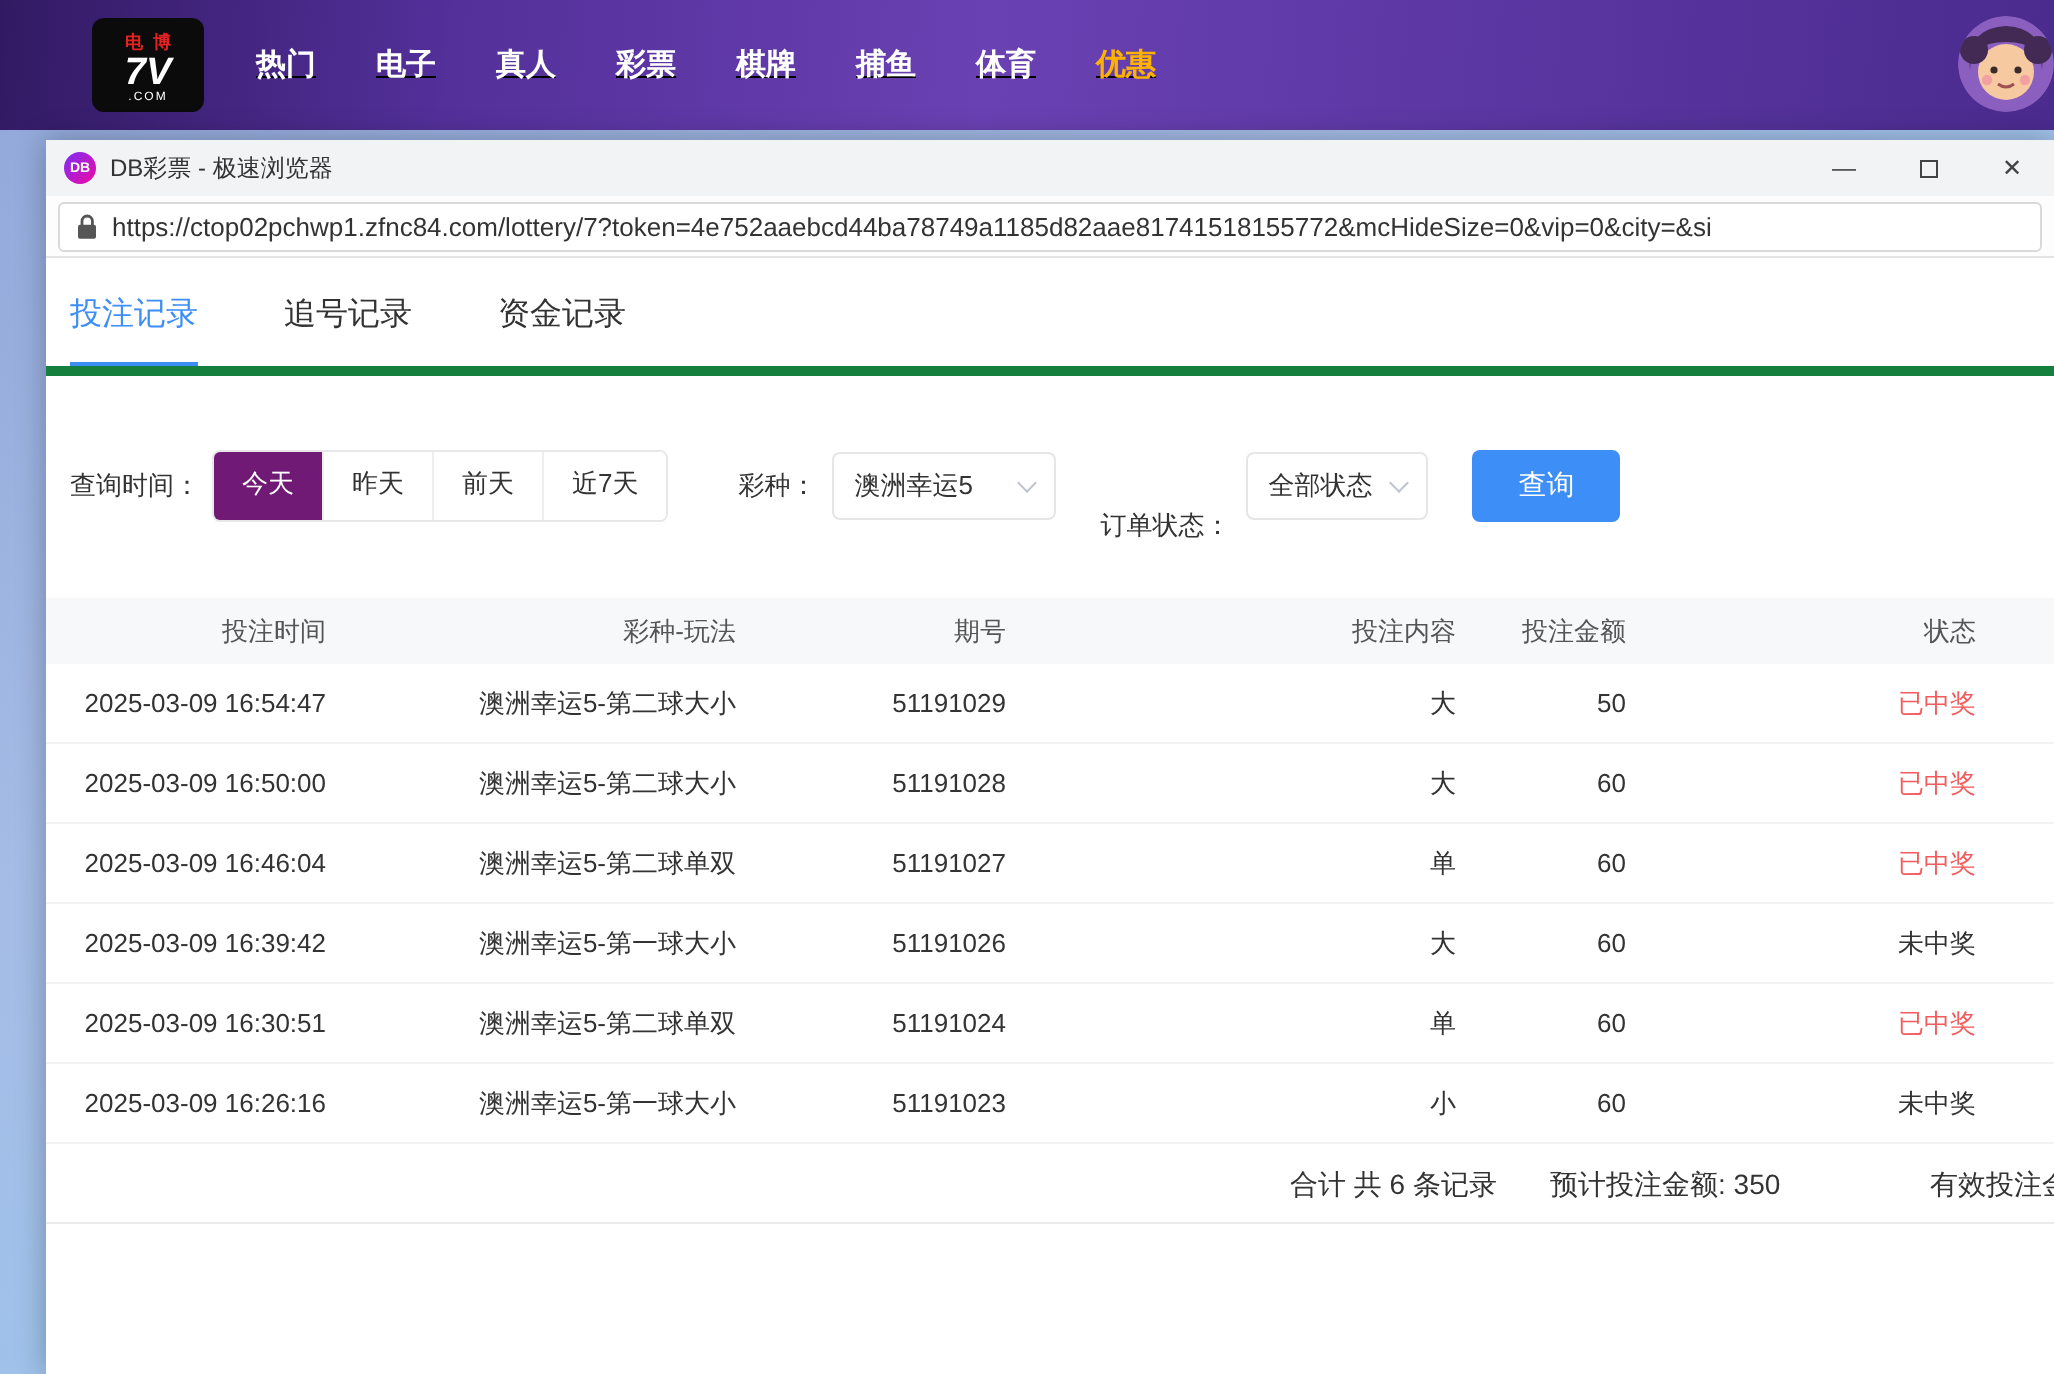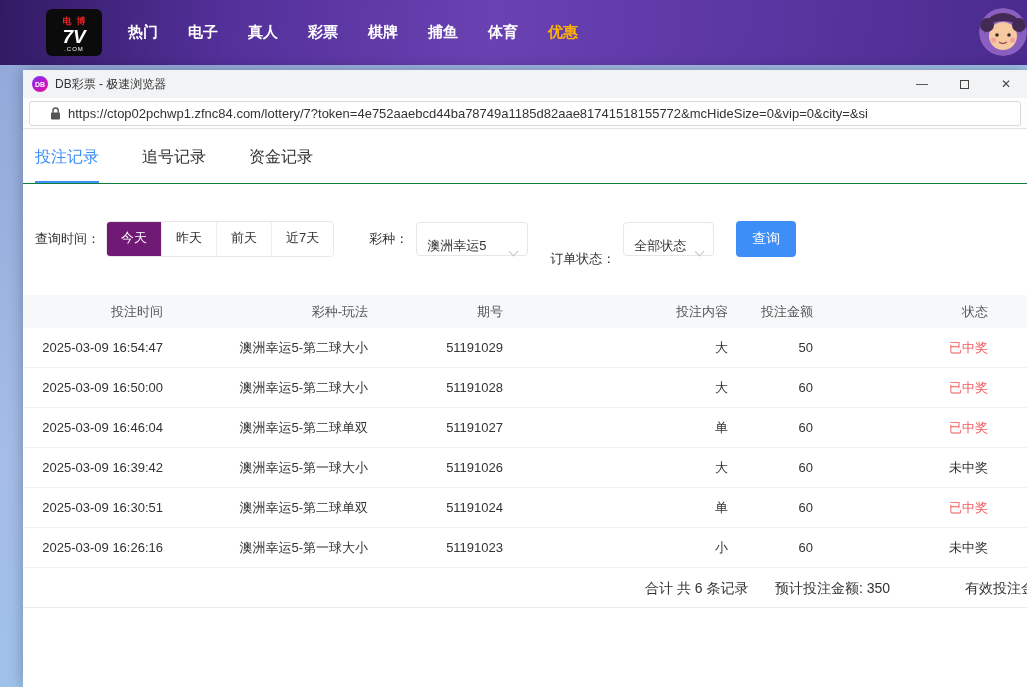--- a/index.html
+++ b/index.html
@@ -8,65 +8,65 @@
 
   
   .topbar { position:absolute; top:0; left:0; right:0; height:65px;
     background:linear-gradient(95deg,#321a63 0%,#53309a 22%,#6a41b2 48%,#5b37a3 72%,#4b2b8e 100%);
     display:flex; align-items:center; }
   .logo { margin-left:46px; width:56px; height:47px; background:#0b0b0b; border-radius:6px;
     display:flex; flex-direction:column; align-items:center; justify-content:center; padding-top:2px; }
   .logo-l1 { color:#e32222; font-size:9px; font-weight:bold; letter-spacing:5px; padding-left:5px; }
   .logo-l2 { color:#fff; font-size:19px; font-weight:bold; font-style:italic; line-height:18px; }
   .logo-l3 { color:#fff; font-size:6px; letter-spacing:1px; }
-  .nav { display:flex; margin-left:26px; gap:30px; }
+  .nav { display:flex; margin-left:26px; gap:30px;text-decoration:underline; }
   .nav-item { color:#fff; font-size:15px; font-weight:bold; cursor:pointer; width:30px; text-align:center; white-space:nowrap; }
   .nav-item.highlight { color:#ffb300; }
   .avatar { position:absolute; right:0px; top:8px; width:48px; height:48px; border-radius:50%; overflow:hidden; cursor:pointer; }
 
   
   .window { position:absolute; left:23px; top:70px; width:1004px; height:617px; background:#fff;
     box-shadow:0 0 14px rgba(0,0,0,.28); display:flex; flex-direction:column; overflow:hidden; }
   .titlebar { height:28px; background:#f2f3f5; display:flex; align-items:center; padding-left:9px; flex:0 0 auto;text-align:center; }
   .fav { width:16px; height:16px; border-radius:50%; background:linear-gradient(135deg,#7b2ff7,#f107a3);
     color:#fff; font-size:7px; font-weight:bold; display:flex; align-items:center; justify-content:center; }
   .titletext { font-size:12px; color:#333; margin-left:7px; }
   .controls { margin-left:auto; display:flex; height:28px; }
   .ctrl { width:42px; height:28px; display:flex; align-items:center; justify-content:center;
     font-size:12px; color:#444; cursor:pointer; }
   .maxbox { width:9px; height:9px; border:1px solid #444; display:inline-block; }
 
   .addressbar { height:31px; background:#fdfdfd; border-bottom:1px solid #e3e3e3;
     display:flex; align-items:center; padding:0 6px; flex:0 0 auto; }
   .urlbox { flex:1; height:25px; border:1px solid #d9d9d9; border-radius:3px; background:#fff;
-    display:flex; align-items:center; padding:0 20px; overflow:hidden; }
+    display:flex; align-items:center; padding:0 8px; overflow:hidden; }
   .url { font-size:13px; color:#333; white-space:nowrap; overflow:hidden; margin-left:7px; }
 
   
   .page { flex:1; background:#fff; overflow:hidden; position:relative; }
-  .tabs { display:flex; padding:18px 0 0 12px; gap:43px; border-bottom:1px solid #15803d; }
+  .tabs { display:flex; padding:18px 0 0 12px; gap:43px; border-bottom:5px solid #15803d; }
   .tab { font-size:16px; color:#333; padding-bottom:13px; cursor:pointer; }
   .tab.active { color:#3e8ef7; border-bottom:2px solid #3e8ef7; }
 
   .filters { display:flex; align-items:center; margin:26px 0 0 12px; font-size:13px; color:#333; }
   .flabel { margin-right:6px; white-space:nowrap; }
   .btn-group { display:flex; border:1px solid #e8e8e8; border-radius:4px; overflow:hidden; }
   .tbtn { height:34px; line-height:32px; padding:0 14px; background:#fff; border-right:1px solid #eee;
     font-size:13px; color:#333; cursor:pointer; white-space:nowrap; }
   .tbtn:last-child { border-right:none; }
   .tbtn.active { background:#701a75; color:#fff;text-align:right; }
-  .sel { display:flex; align-items:flex-end; justify-content:space-between; height:34px;
+  .sel { display:flex; align-items:center; justify-content:space-between; height:34px;
     border:1px solid #e6e6e6; border-radius:4px; padding:0 10px; cursor:pointer; background:#fff; }
   .sel1 { width:112px; margin-left:2px; }
   .sel2 { width:91px; margin-left:2px; }
   .ml35 { margin-left:35px; }
   .ml22 { margin-left:22px;margin-top:40px; }
   .chev { width:7px; height:7px; border-right:1.5px solid #c0c4cc; border-bottom:1.5px solid #c0c4cc;
     transform:rotate(45deg); margin-top:-4px; }
-  .search-btn { margin-left:22px; width:60px; height:36px; background:#3e8ef7; border:none; border-radius:4px;
+  .search-btn { margin-left:22px; width:74px; height:36px; background:#3e8ef7; border:none; border-radius:4px;
     color:#fff; font-size:14px; cursor:pointer; font-family:inherit; }
 
   .table { margin-top:27px; width:1060px; }
   .thead { display:flex; height:33px; background:#f7f8fa; align-items:center; font-size:13px; color:#555; }
   .trow { display:flex; height:40px; align-items:center; font-size:13px; color:#333; border-bottom:1px solid #f2f2f2; }
   .col { text-align:right; overflow:hidden; white-space:nowrap; }
   .c1 { width:140px; } .c2 { width:205px; } .c3 { width:135px; } .c4 { width:225px; }
   .c5 { width:85px; }  .c6 { width:175px; } .c7 { width:95px; }
   .win { color:#f25d5d; }
   .lose { color:#333; }

